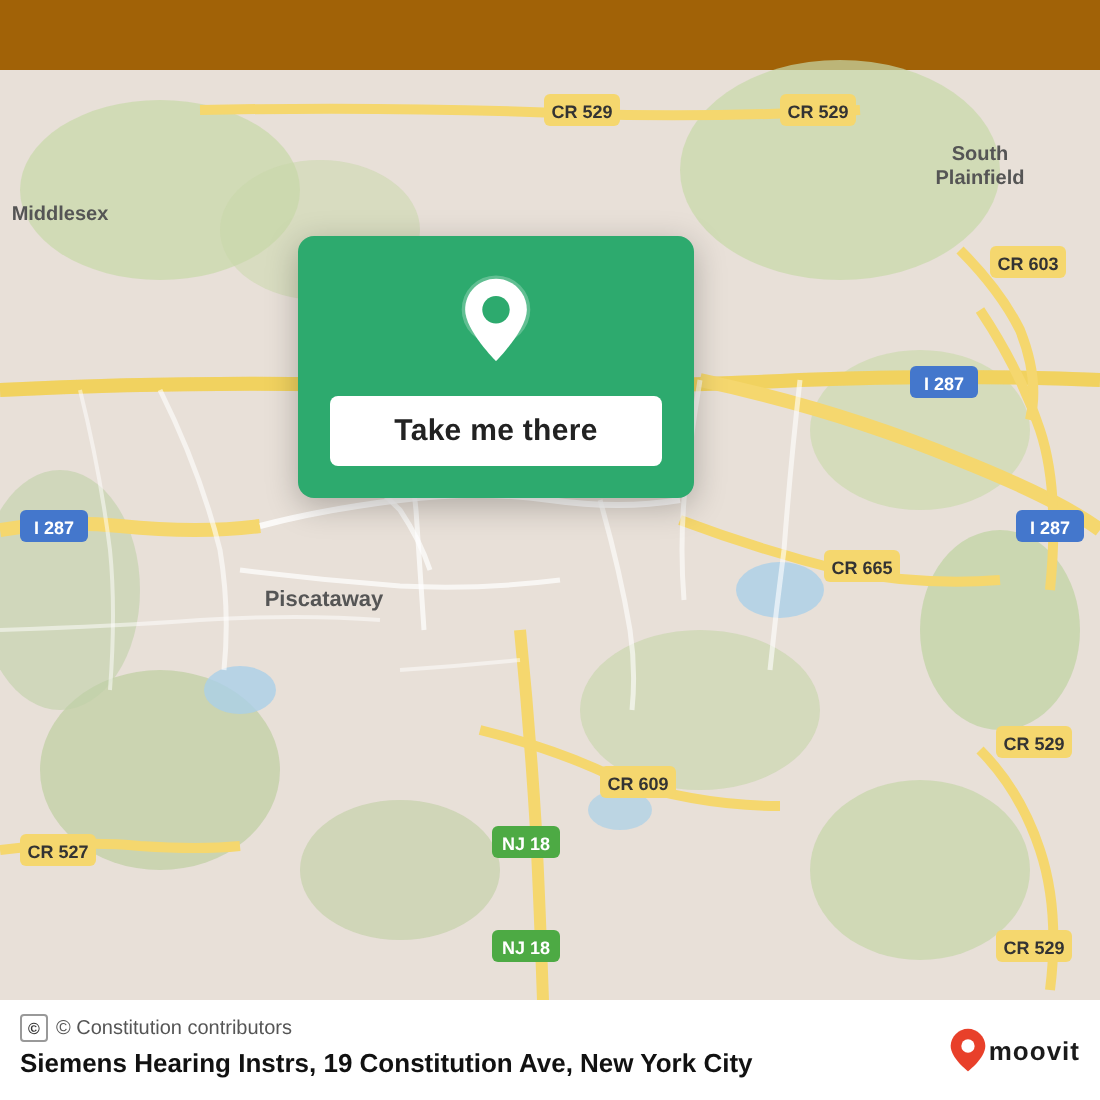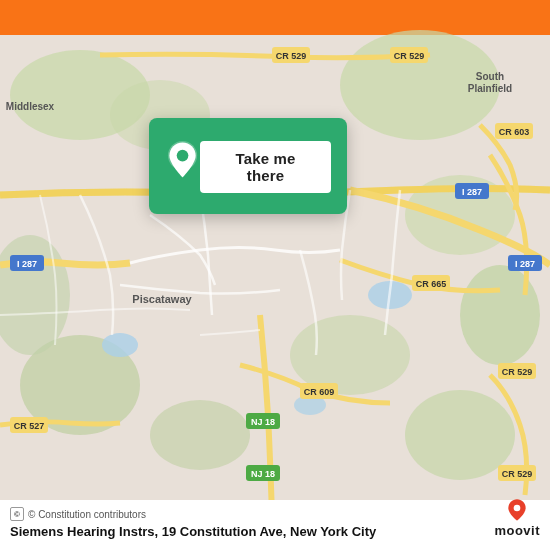--- a/index.html
+++ b/index.html
@@ -8,42 +8,42 @@
       height: 550px;
       overflow: hidden;
       font-family: Arial, sans-serif;
       position: relative;
     }
 
     #map-container {
       width: 550px;
       height: 550px;
       position: relative;
-      background-color: #f97316;
+      background-color: #a16207;
       overflow: hidden;
     }
 
     
     #map-svg {
       width: 100%;
       height: 100%;
       position: absolute;
       top: 0; left: 0;
     }
 
     
     #action-card {
       position: absolute;
       top: 118px;
       left: 149px;
       width: 198px;
       background: #2daa6e;
       border-radius: 8px;
       display: flex;
-      flex-direction: row;
+      flex-direction: column;
       align-items: center;
       padding: 18px 16px 16px 16px;
       box-shadow: 0 4px 16px rgba(0,0,0,0.25);
       z-index: 10;
     }
 
     #pin-icon {
       width: 48px;
       height: 48px;
       margin-bottom: 14px;
@@ -103,21 +103,21 @@
       color: #111;
       line-height: 1.3;
     }
 
     
     #moovit-logo {
       position: absolute;
       bottom: 12px;
       right: 10px;
       display: flex;
-      flex-direction: column;
+      flex-direction: row;
       align-items: center;
       z-index: 11;
     }
 
     #moovit-text {
       font-size: 13px;
       font-weight: 700;
       color: #1a1a1a;
       letter-spacing: 0.5px;
     }

